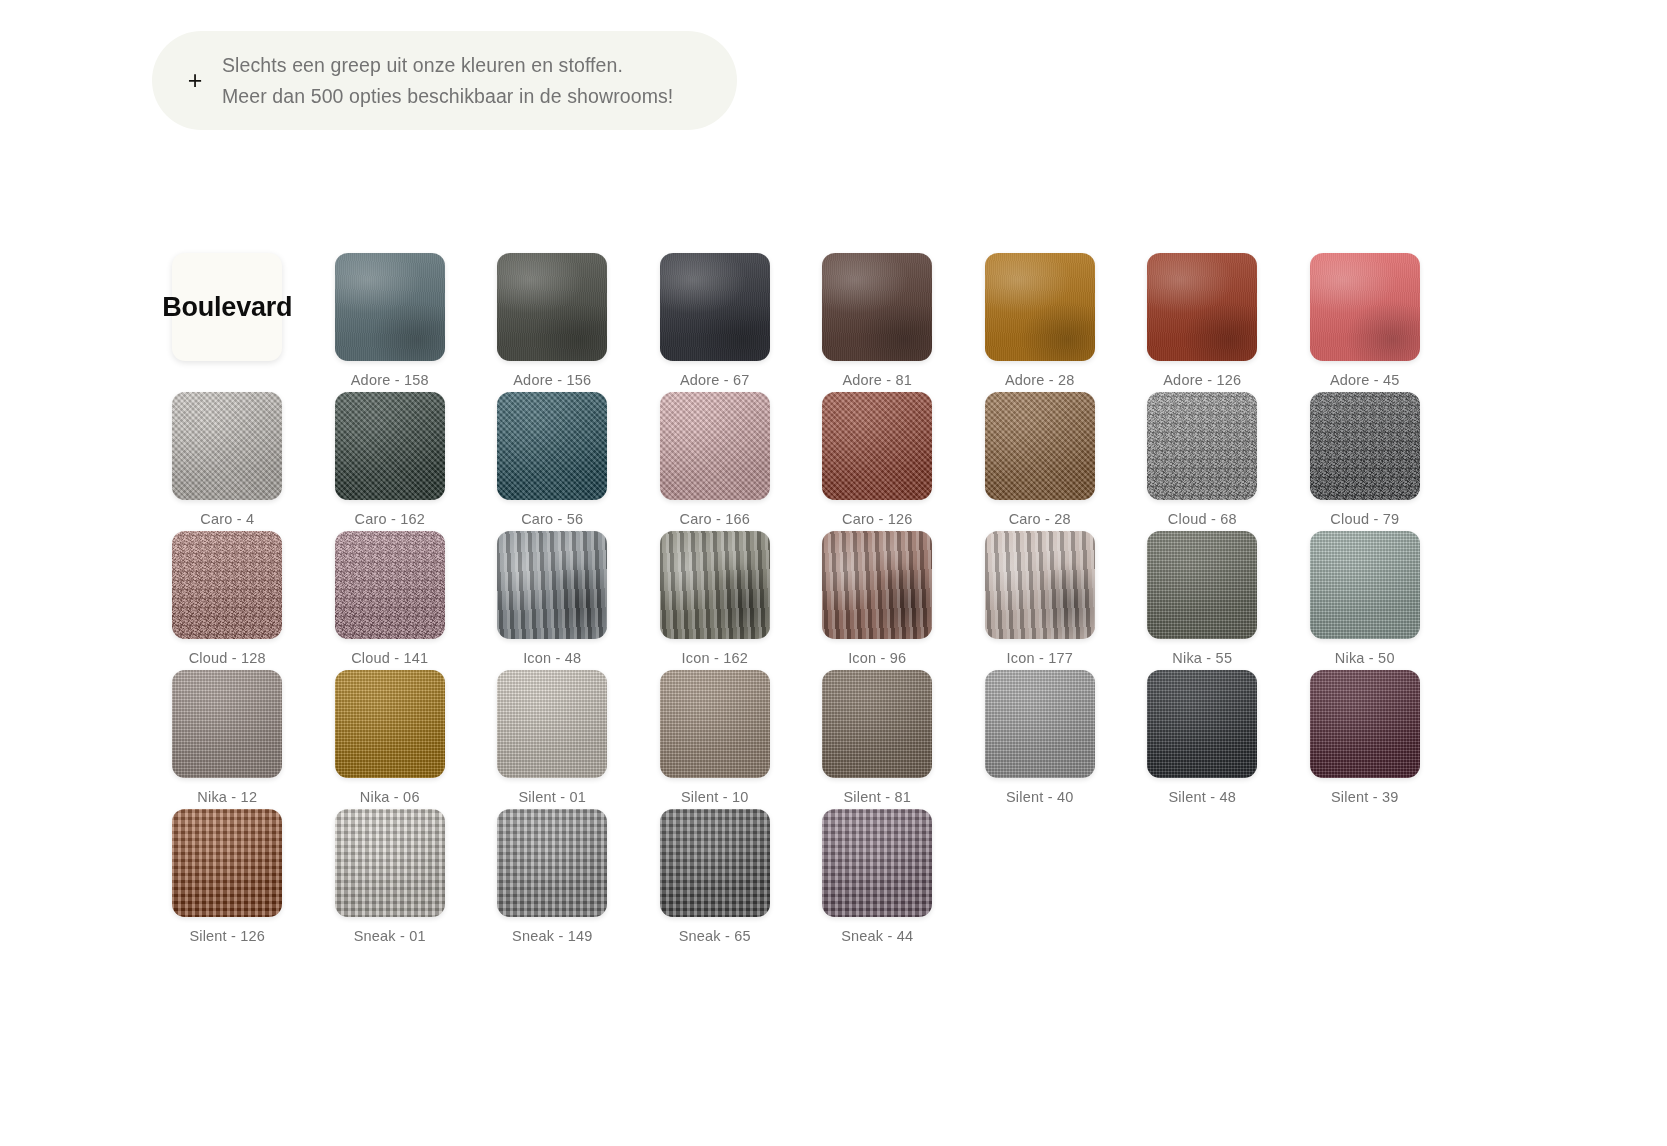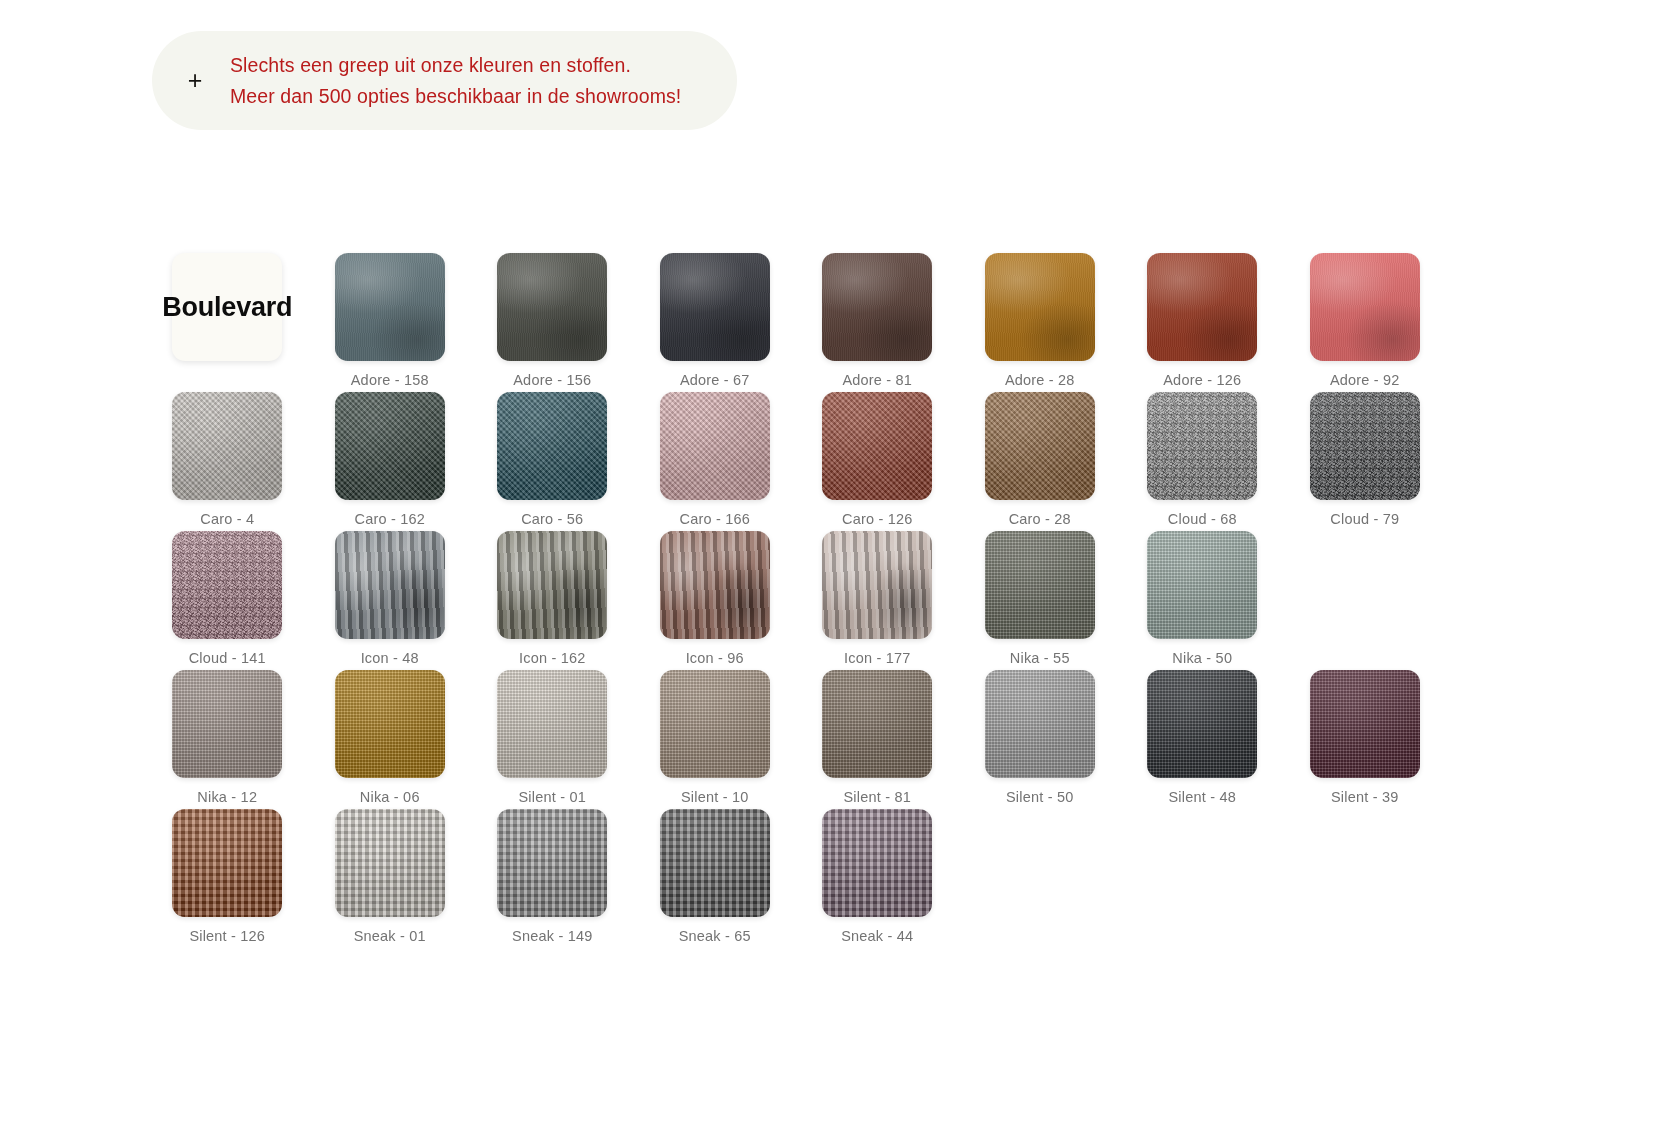--- a/index.html
+++ b/index.html
@@ -33,22 +33,22 @@
     width: 46px;
     margin-left: 20px;
     text-align: center;
     font-size: 25px;
     line-height: 1;
     color: #14120f;
     font-weight: 400;
     flex: 0 0 auto;
   }
   .banner-text {
-    margin-left: 12px;
-    color: #b91c1c;
+    margin-left: 4px;
+    color: #737373;
     font-size: 19.5px;
     line-height: 31px;
     letter-spacing: 0.1px;
   }
   .banner-text div { white-space: nowrap; }
 
   
   .grid {
     position: absolute;
     left: 146px;
@@ -195,21 +195,21 @@
       <div class="cell">
         <div class="swatch tex-velvet" style="background-color: rgb(176, 116, 24);"></div>
         <div class="label">Adore - 28</div>
       </div>
       <div class="cell">
         <div class="swatch tex-velvet" style="background-color: rgb(156, 60, 37);"></div>
         <div class="label">Adore - 126</div>
       </div>
       <div class="cell">
         <div class="swatch tex-velvet" style="background-color: rgb(226, 105, 106);"></div>
-        <div class="label">Adore - 92</div>
+        <div class="label">Adore - 45</div>
       </div>
     </div>
     <div class="row">
       <div class="cell">
         <div class="swatch tex-weave" style="background-color: rgb(205, 200, 194);"></div>
         <div class="label">Caro - 4</div>
       </div>
       <div class="cell">
         <div class="swatch tex-weave" style="background-color: rgb(47, 64, 57);"></div>
         <div class="label">Caro - 162</div>
@@ -234,20 +234,24 @@
         <div class="swatch tex-melange" style="background-color: rgb(138, 138, 138);"></div>
         <div class="label">Cloud - 68</div>
       </div>
       <div class="cell">
         <div class="swatch tex-melange" style="background-color: rgb(74, 75, 77);"></div>
         <div class="label">Cloud - 79</div>
       </div>
     </div>
     <div class="row">
       <div class="cell">
+        <div class="swatch tex-melange" style="background-color: rgb(184, 122, 114);"></div>
+        <div class="label">Cloud - 128</div>
+      </div>
+      <div class="cell">
         <div class="swatch tex-melange" style="background-color: rgb(176, 127, 140);"></div>
         <div class="label">Cloud - 141</div>
       </div>
       <div class="cell">
         <div class="swatch tex-print" style="background-color: rgb(126, 133, 138);"></div>
         <div class="label">Icon - 48</div>
       </div>
       <div class="cell">
         <div class="swatch tex-print" style="background-color: rgb(123, 122, 108);"></div>
         <div class="label">Icon - 162</div>
@@ -285,21 +289,21 @@
       <div class="cell">
         <div class="swatch tex-linen" style="background-color: rgb(181, 160, 140);"></div>
         <div class="label">Silent - 10</div>
       </div>
       <div class="cell">
         <div class="swatch tex-linen" style="background-color: rgb(142, 124, 106);"></div>
         <div class="label">Silent - 81</div>
       </div>
       <div class="cell">
         <div class="swatch tex-linen" style="background-color: rgb(179, 179, 179);"></div>
-        <div class="label">Silent - 50</div>
+        <div class="label">Silent - 40</div>
       </div>
       <div class="cell">
         <div class="swatch tex-linen" style="background-color: rgb(50, 54, 59);"></div>
         <div class="label">Silent - 48</div>
       </div>
       <div class="cell">
         <div class="swatch tex-linen" style="background-color: rgb(94, 44, 60);"></div>
         <div class="label">Silent - 39</div>
       </div>
     </div>

